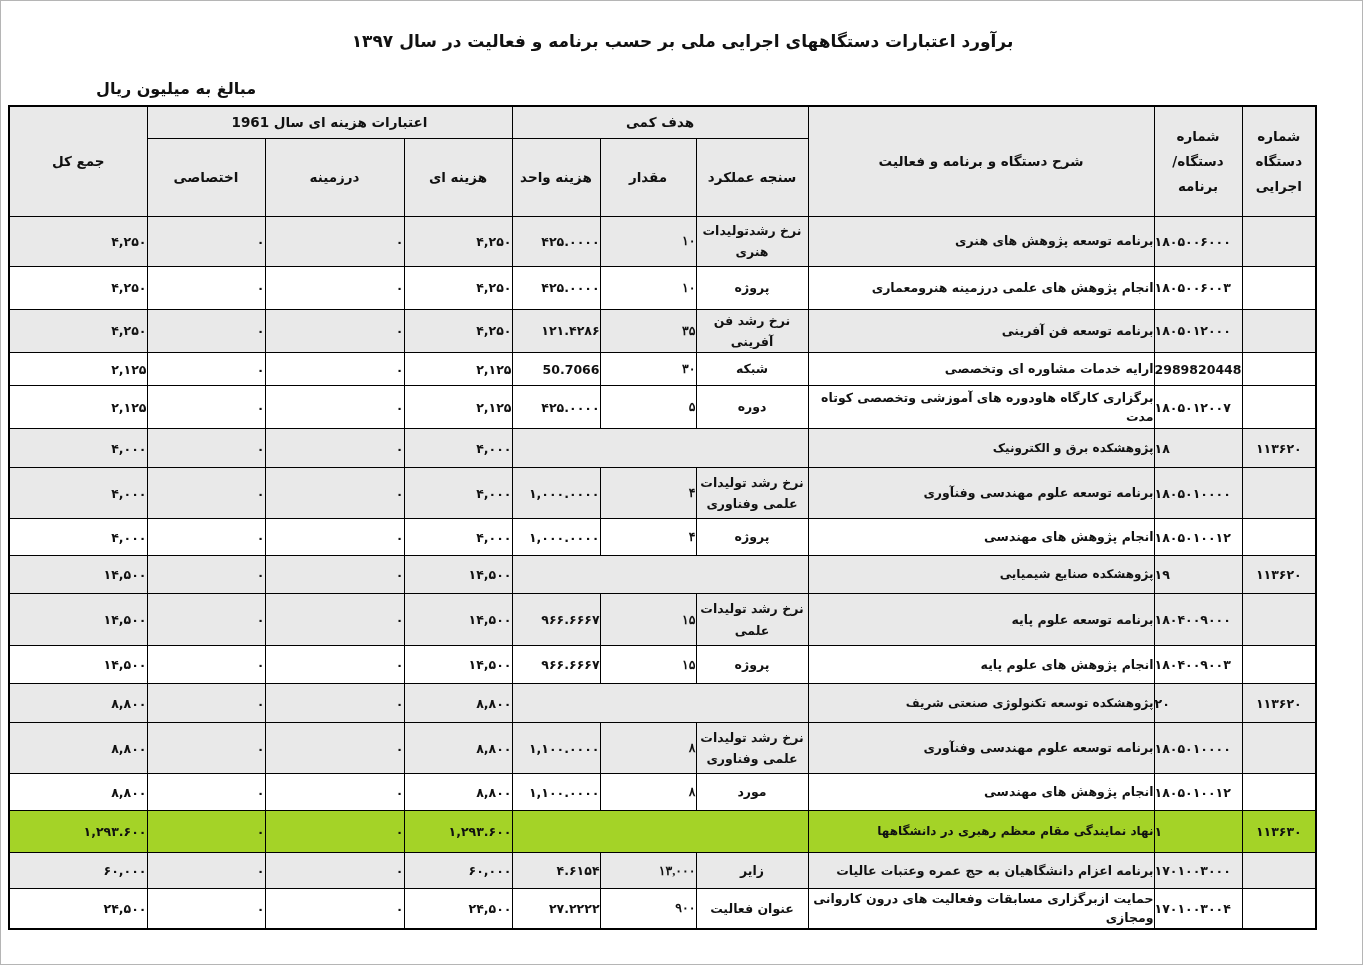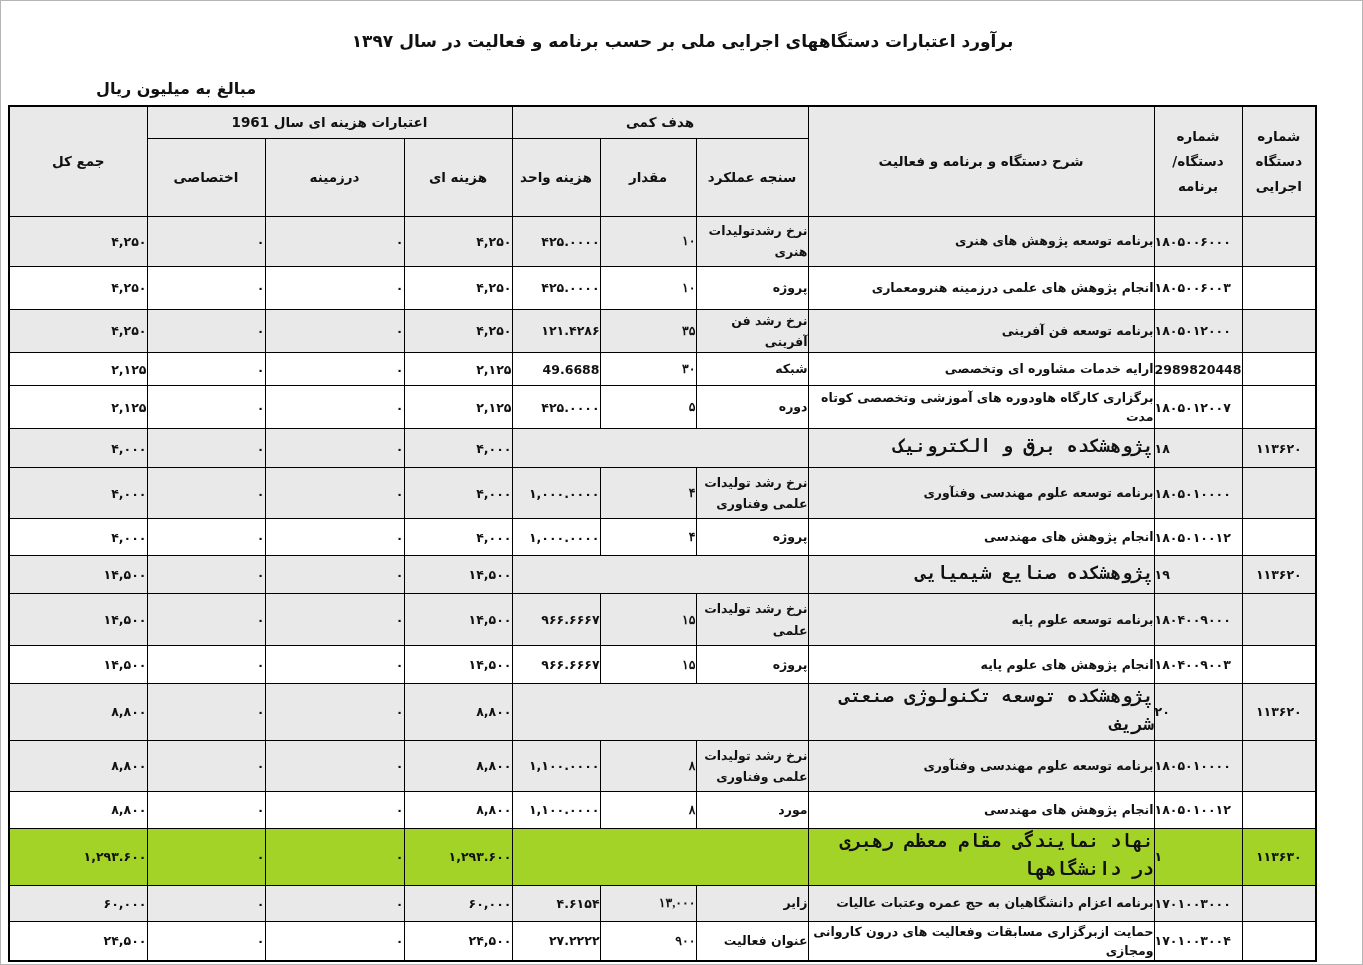--- a/index.html
+++ b/index.html
@@ -26,22 +26,22 @@
   }
   .budget thead th{
     background:var(--rowgray,#e9e9e9);font-size:13.5px;text-align:center;line-height:25px;
   }
   tr.h-group{height:32px;}
   tr.h-sub{height:78px;}
   .budget td{font-size:12.5px;}
   .c-agency{text-align:center;}
   .c-code{direction:ltr;text-align:left;font-size:12.5px;}
   .c-desc{text-align:right;padding-right:10px;font-size:14px;line-height:1.55;margin-left:17px;}
-  .row-agency .c-desc{font-size:18px;font-family:Liberation Mono, monospace;}
-  .c-measure{font-size:12px;line-height:1.7;padding:0 6px;}
+  .row-agency .c-desc{font-size:12px;}
+  .c-measure{text-align:center;font-size:12px;line-height:1.7;padding:0 6px;}
   .num{direction:ltr;text-align:right;}
   .c-qty{padding-right:18px;font-family:Liberation Serif, serif;}
   .c-unit{padding-right:8px;}
   .c-expense{padding-right:10px;}
   .c-misc{padding-right:14px;}
   .c-dedicated{padding-right:24px;}
   .c-total{padding-right:8px;}
   tr.row-program td,tr.row-agency td{background:var(--rowgray,#e9e9e9);}
   tr.row-activity td{background:#fff;}
   tr.row-highlight td{background:var(--hl,#a4d327);}
@@ -124,21 +124,21 @@
           <td class="c-misc num">۰</td>
           <td class="c-dedicated num">۰</td>
           <td class="c-total num">۴,۲۵۰</td>
         </tr>
         <tr class="row-activity" style="height: 33px;">
           <td class="c-agency"></td>
           <td class="c-code">2989820448</td>
           <td class="c-desc">ارایه خدمات مشاوره ای وتخصصی</td>
           <td class="c-measure">شبکه</td>
           <td class="c-qty num">۳۰</td>
-          <td class="c-unit num">49.6688</td>
+          <td class="c-unit num">50.7066</td>
           <td class="c-expense num">۲,۱۲۵</td>
           <td class="c-misc num">۰</td>
           <td class="c-dedicated num">۰</td>
           <td class="c-total num">۲,۱۲۵</td>
         </tr>
         <tr class="row-activity" style="height: 43px;">
           <td class="c-agency"></td>
           <td class="c-code">۱۸۰۵۰۱۲۰۰۷</td>
           <td class="c-desc">برگزاری کارگاه هاودوره های آموزشی وتخصصی کوتاه مدت</td>
           <td class="c-measure">دوره</td>

